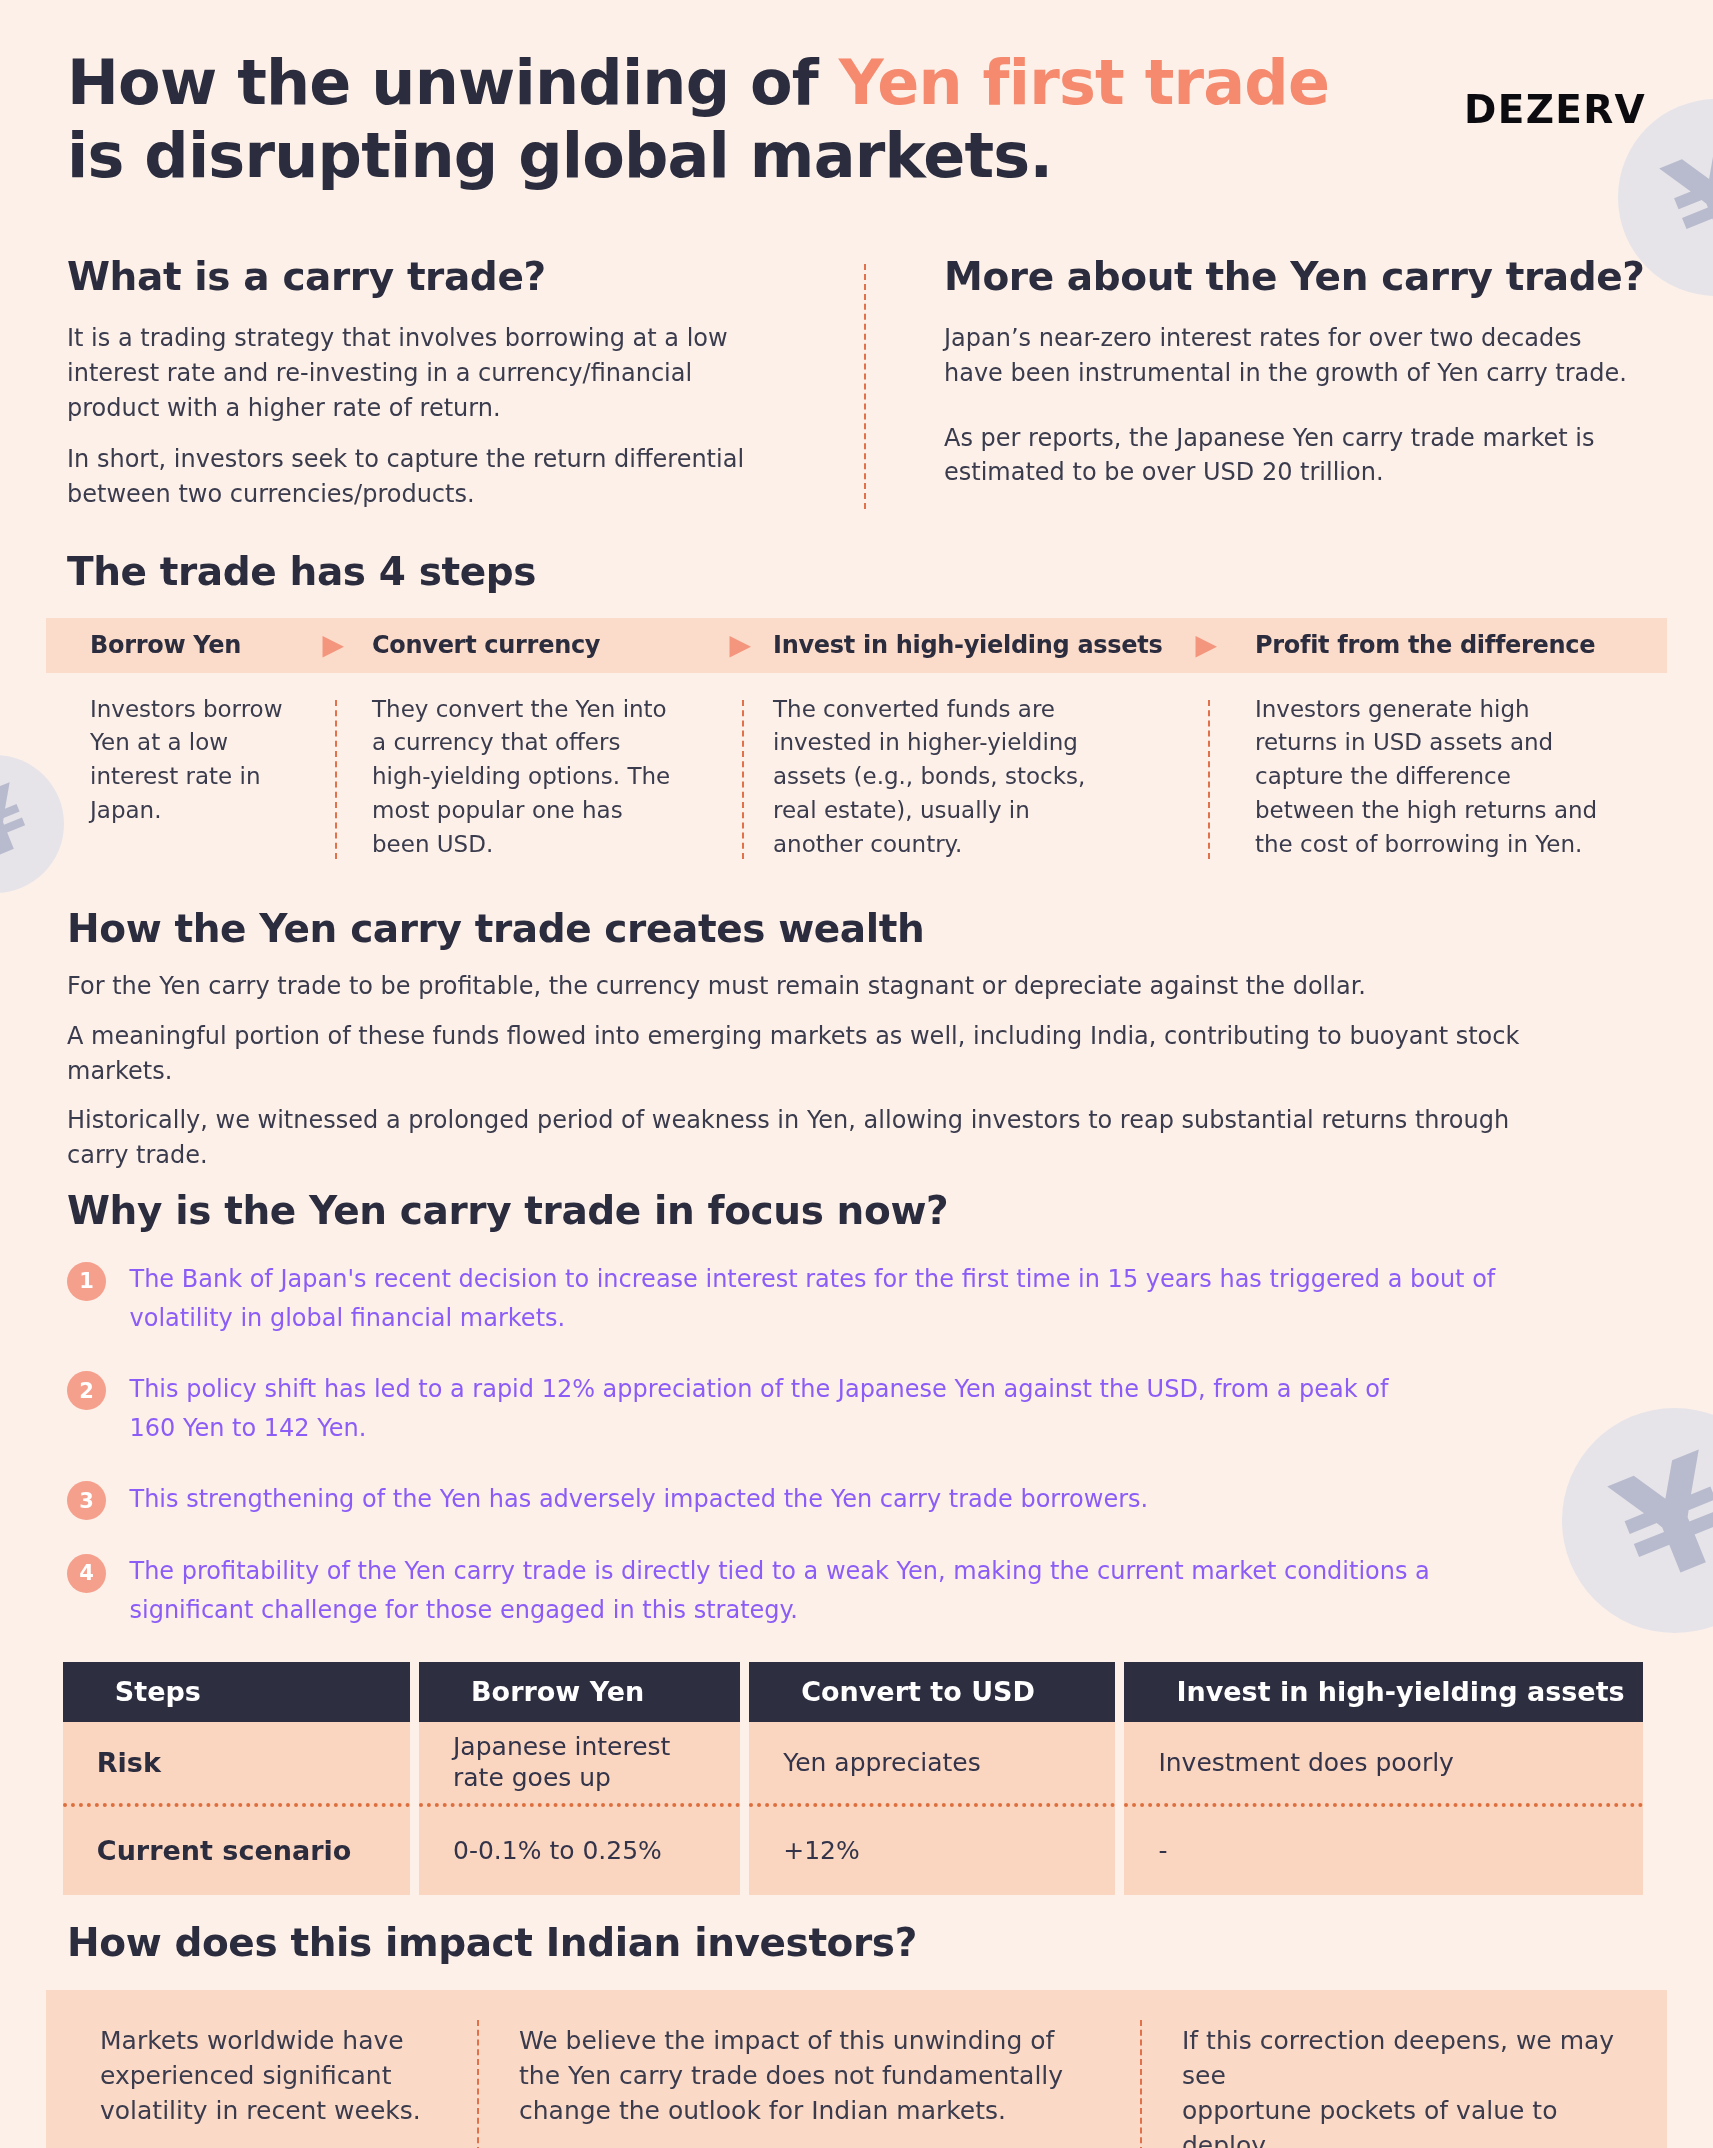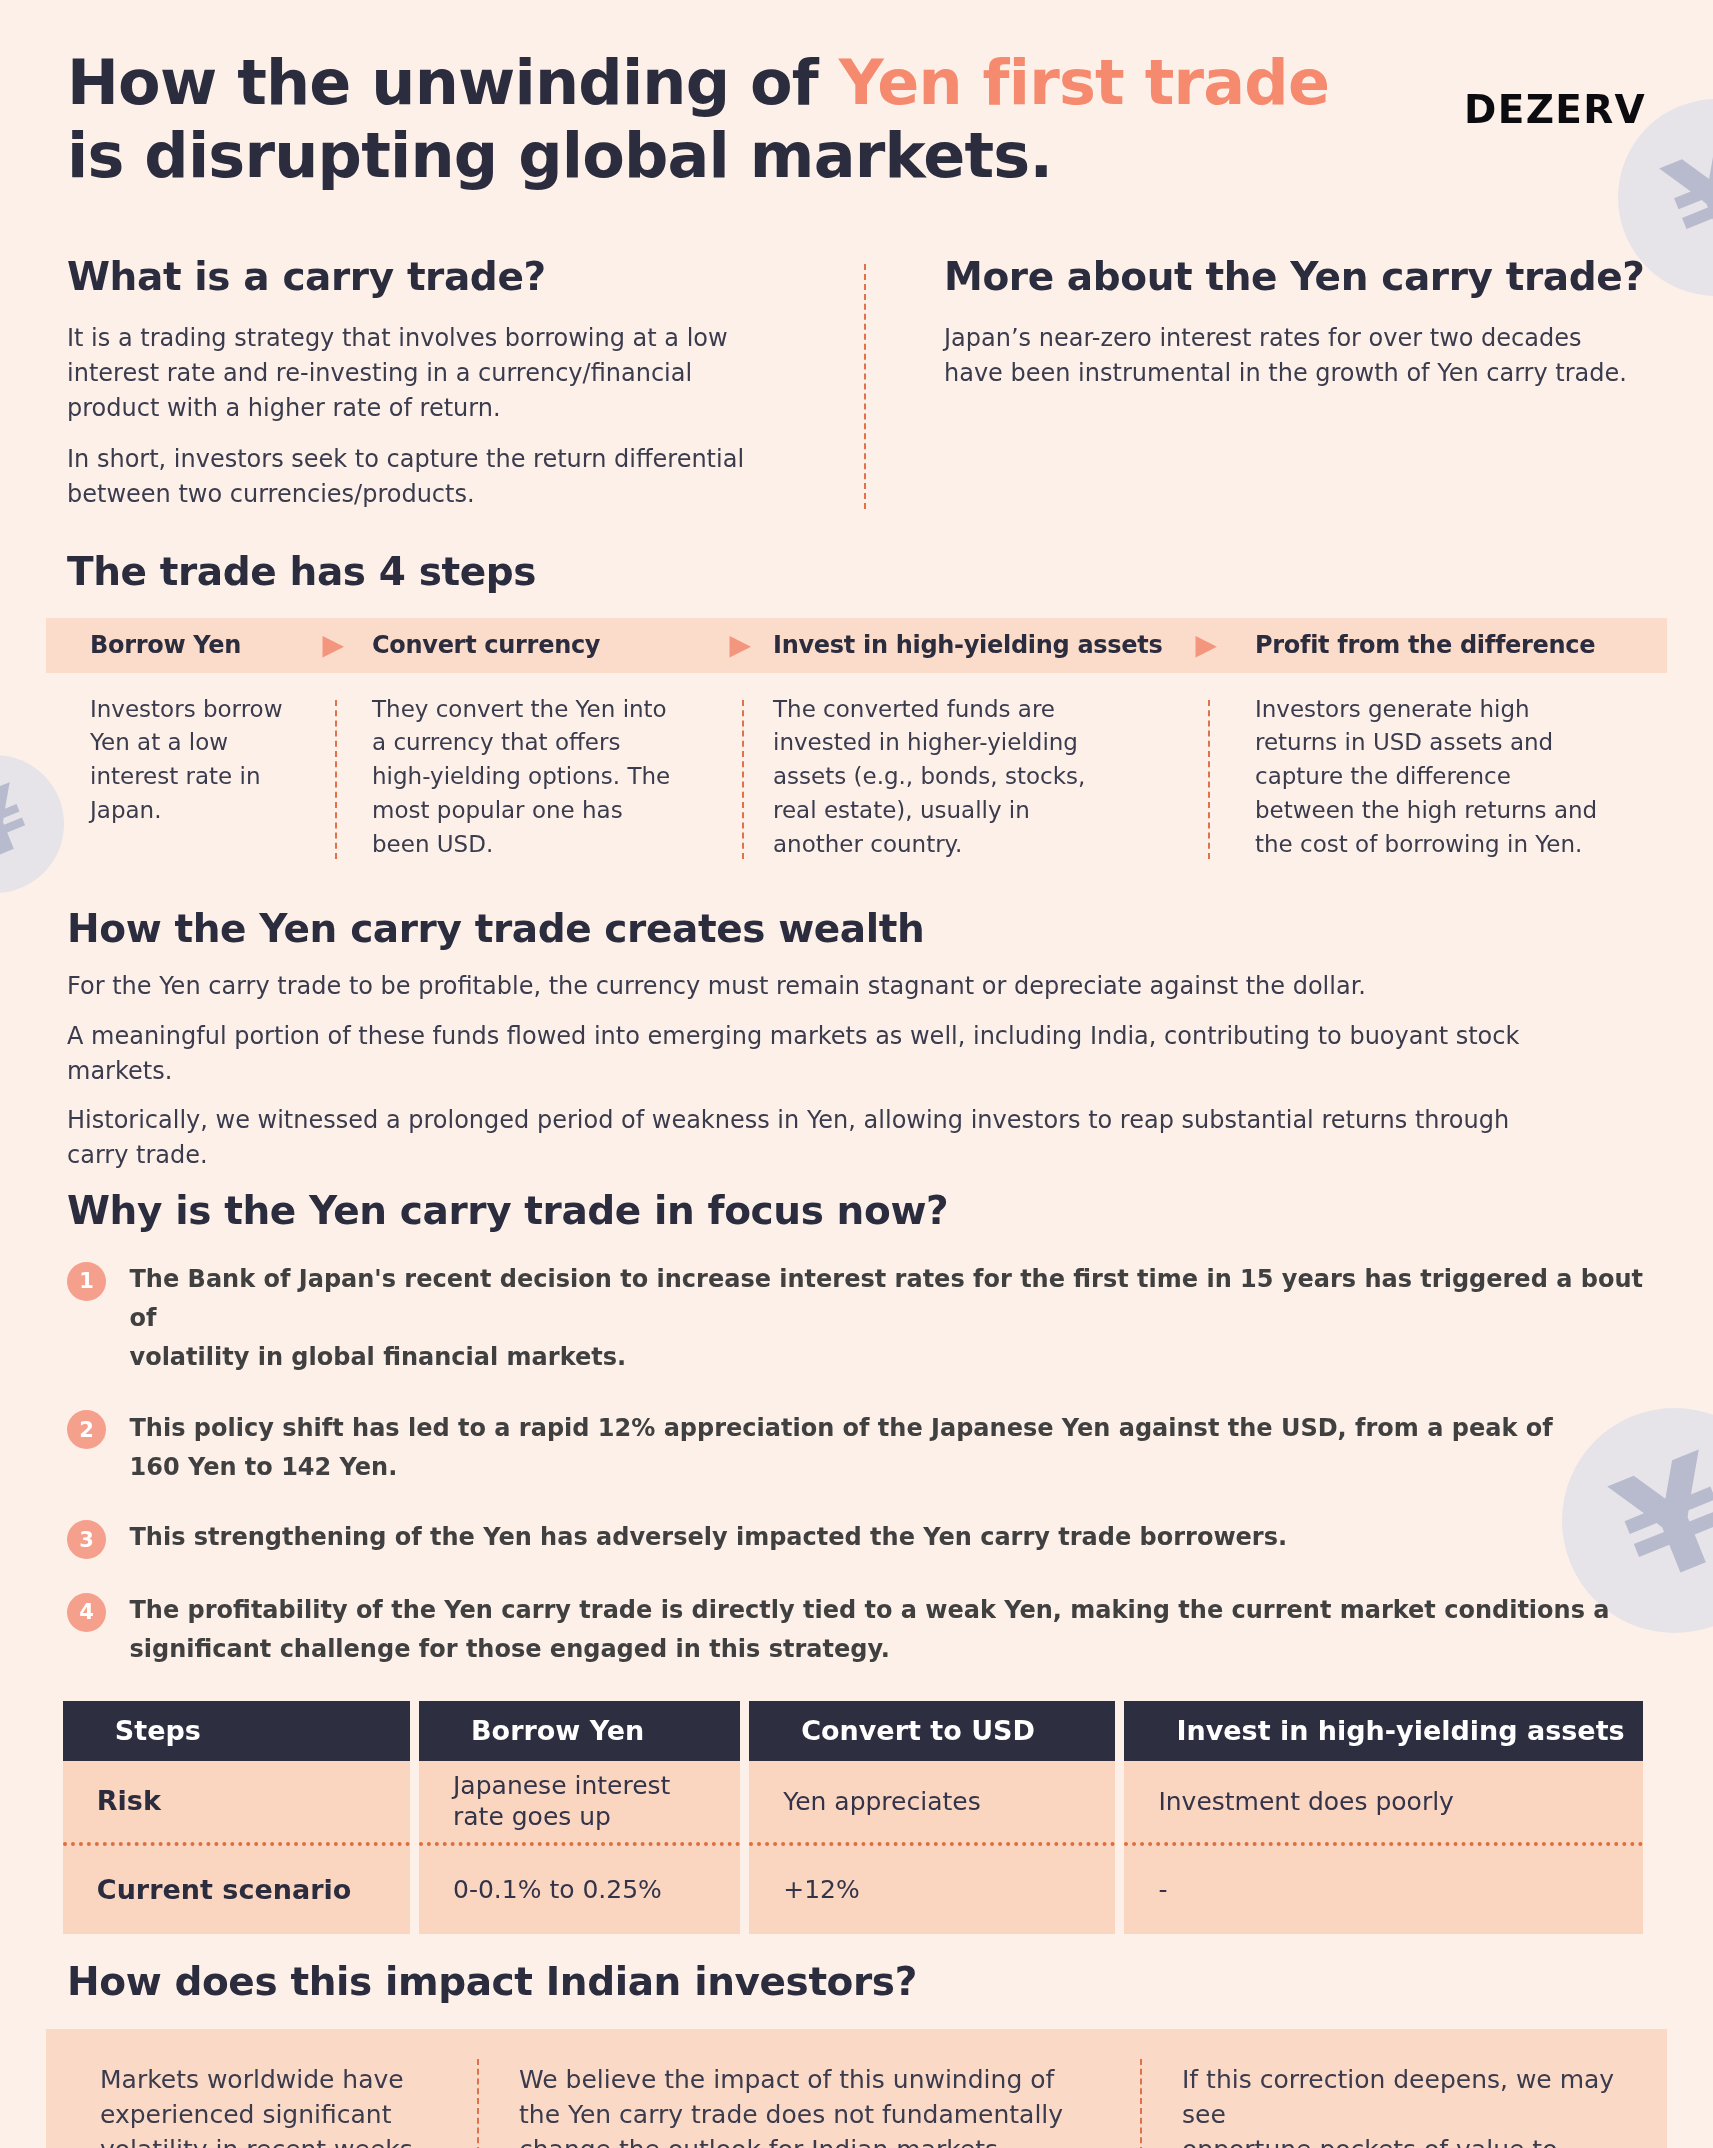--- a/index.html
+++ b/index.html
@@ -68,21 +68,21 @@
   
   .wealth h2{margin-top:22px;margin-bottom:18.5px;}
   .wealth p{margin:0 0 15px 0;}
 
   
   .focus h2{margin-top:15px;margin-bottom:27px;}
   .focus-item{display:flex;gap:23.5px;margin-bottom:32px;}
   .badge{flex:0 0 auto;width:39px;height:39px;border-radius:50%;background:#f5a08c;
     color:#ffffff;font-size:21px;font-weight:bold;display:flex;align-items:center;
     justify-content:center;margin-top:1.7px;}
-  .focus-text{font-size:24px;line-height:1.62;color:#404040;font-weight:bold;}
+  .focus-text{font-size:24px;line-height:1.62;color:#8b5cf6;}
 
   
   .risk-table{display:grid;grid-template-columns:347px 321px 366px 519px;gap:9.2px;
     margin:17px 0 0 -4.2px;}
   .rt-head{height:60px;background:#2d2e40;color:#ffffff;font-size:27px;font-weight:bold;
     display:flex;align-items:center;padding-left:52px;white-space:nowrap;}
   .rt-body{background:#fad5c0;}
   .rt-row{display:flex;align-items:center;padding-left:34px;font-size:25px;
     line-height:1.25;color:#33344a;}
   .rt-row.r1{height:81px;border-bottom:4.2px dotted #dd6f3e;}
@@ -130,20 +130,22 @@
         <p class="body pre">It is a trading strategy that involves borrowing at a low
 interest rate and re-investing in a currency/financial
 product with a higher rate of return.</p>
         <p class="body pre mt-sm">In short, investors seek to capture the return differential
 between two currencies/products.</p>
       </div>
       <div class="colR">
         <h2>More about the Yen carry trade?</h2>
         <p class="body pre">Japan’s near-zero interest rates for over two decades
 have been instrumental in the growth of Yen carry trade.</p>
+        <p class="body pre mt-lg">As per reports, the Japanese Yen carry trade market is
+estimated to be over USD 20 trillion.</p>
       </div>
     </section>
 
     <section class="steps">
       <h2>The trade has 4 steps</h2>
 
       <div class="steps-band bleed">
         <div class="band-cell c1">
           <span>Borrow Yen</span>
         </div>

